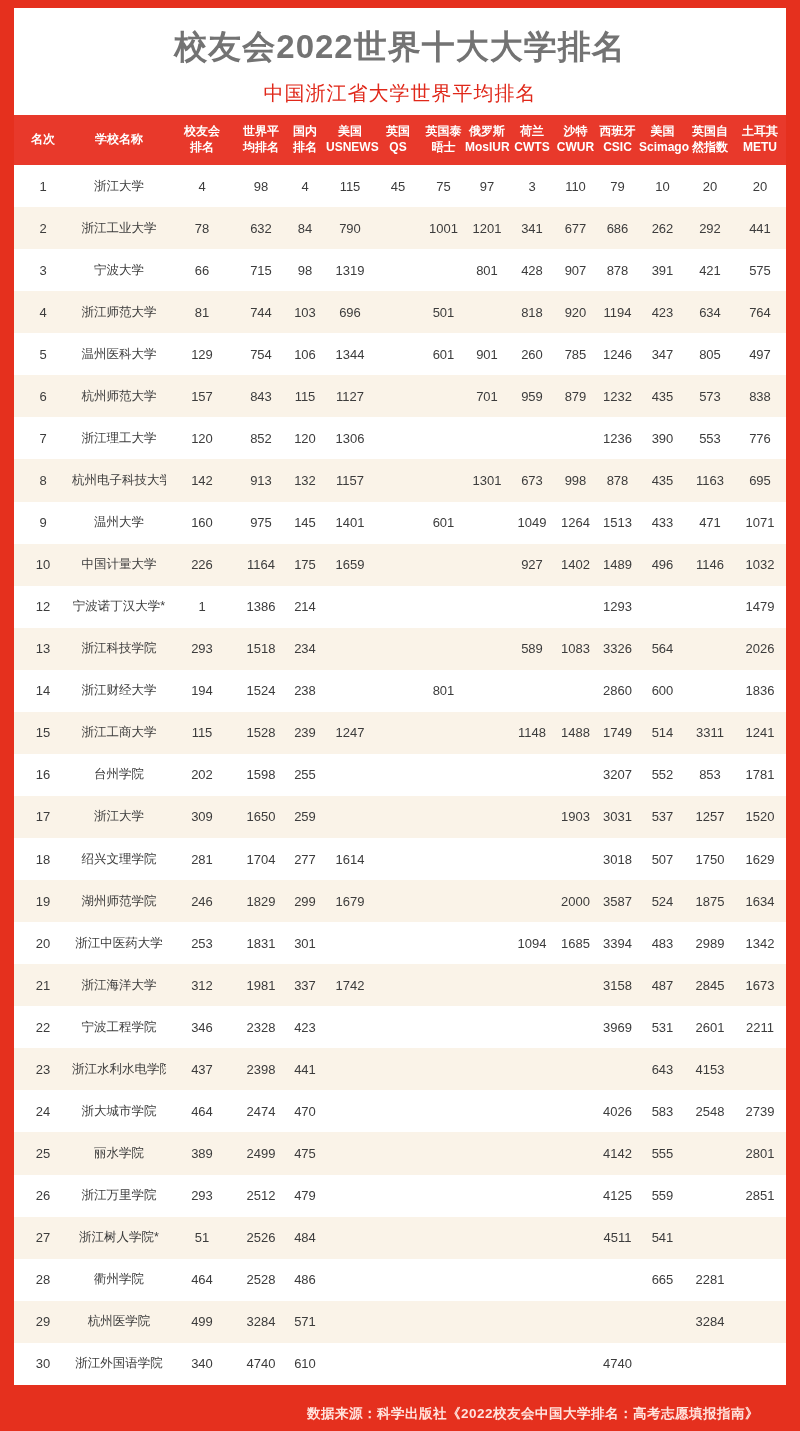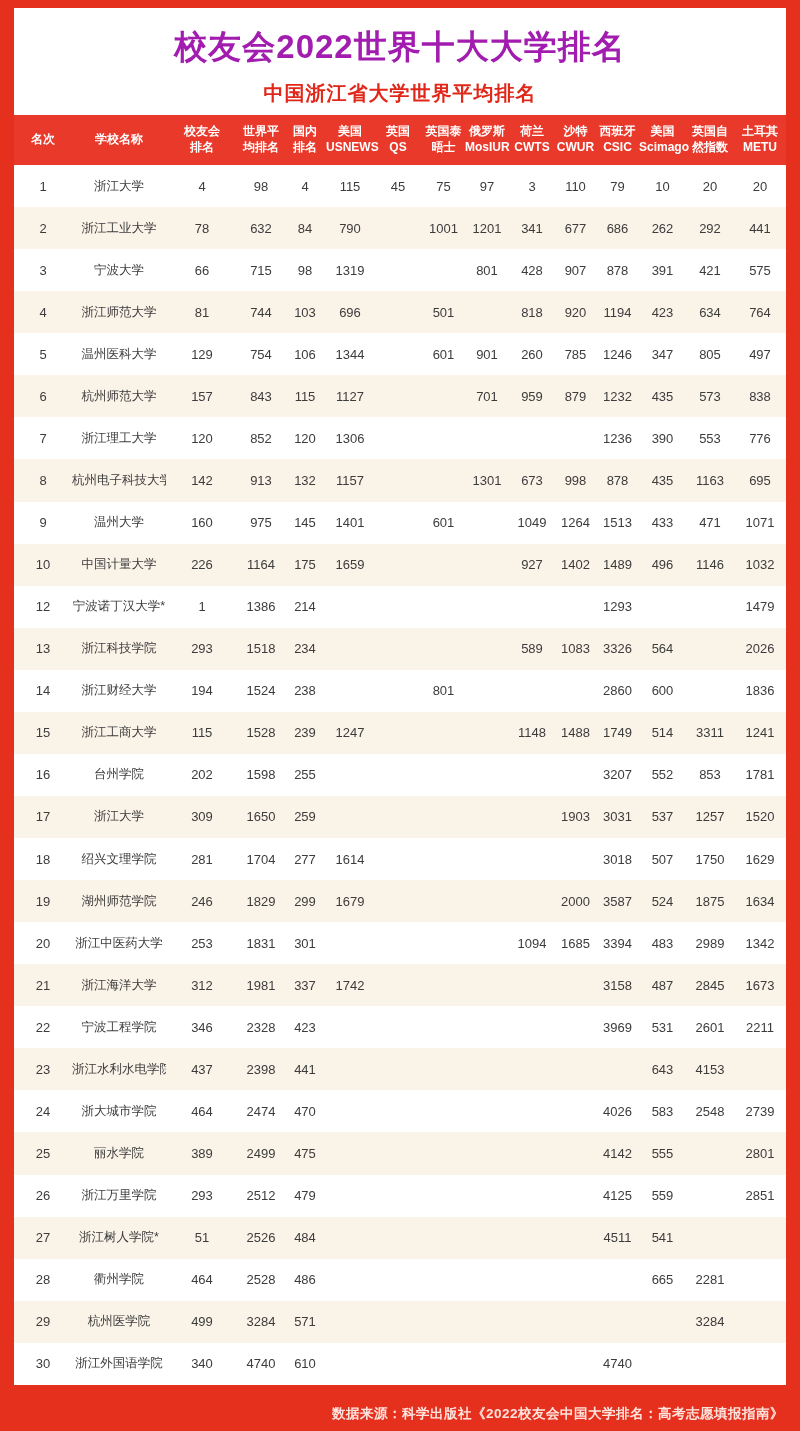--- a/index.html
+++ b/index.html
@@ -11,26 +11,26 @@
   .frame{
     position:relative;width:800px;height:1431px;
     background:#e5301e;overflow:hidden;
   }
   .panel{
     position:absolute;top:8px;left:14px;right:14px;bottom:46px;
     background:#ffffff;
   }
   .title{
     padding-top:22px;text-align:center;
-    font-size:33px;font-weight:bold;color:#a21caf;
+    font-size:33px;font-weight:bold;color:#737373;
     letter-spacing:1px;line-height:1.05;
   }
   .subtitle{
     padding-top:15px;text-align:center;
-    font-size:20px;font-weight:bold;color:#e0281a;
+    font-size:20px;font-weight:normal;color:#e0281a;
     letter-spacing:1px;
   }
   .table-wrap{position:absolute;top:107px;left:0;right:0;bottom:0;}
   table{
     width:100%;height:100%;
     border-collapse:collapse;table-layout:fixed;
   }
   thead tr{height:50px;}
   thead th{
     background:#e8392b;color:#ffffff;
@@ -41,21 +41,21 @@
   tbody tr:nth-child(even){background:#faf3e8;}
   tbody td{
     text-align:center;vertical-align:middle;
     font-size:13px;color:#3c3c3c;padding:0;
     white-space:nowrap;overflow:hidden;
   }
   tbody td.name{font-size:12.5px;margin-left:30px;}
   .footer{
     position:absolute;left:0;right:0;bottom:0;height:34px;
     display:flex;align-items:center;justify-content:flex-end;
-    padding-right:16px;box-sizing:border-box;
+    padding-right:41px;box-sizing:border-box;
     color:#ffe3dd;font-size:13.5px;font-weight:bold;
     letter-spacing:0.5px;
   }
 </style>
 </head>
 <body>
 
 <div class="frame">
   <div class="panel">
     <div class="title">校友会2022世界十大大学排名</div>

